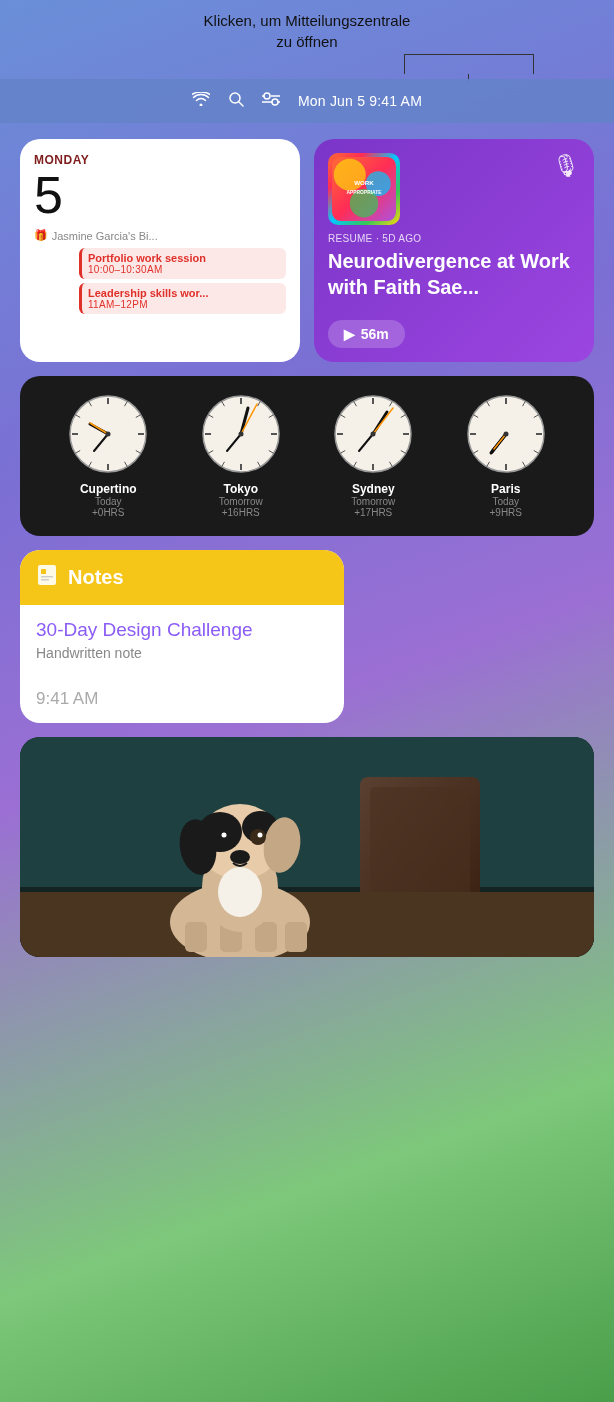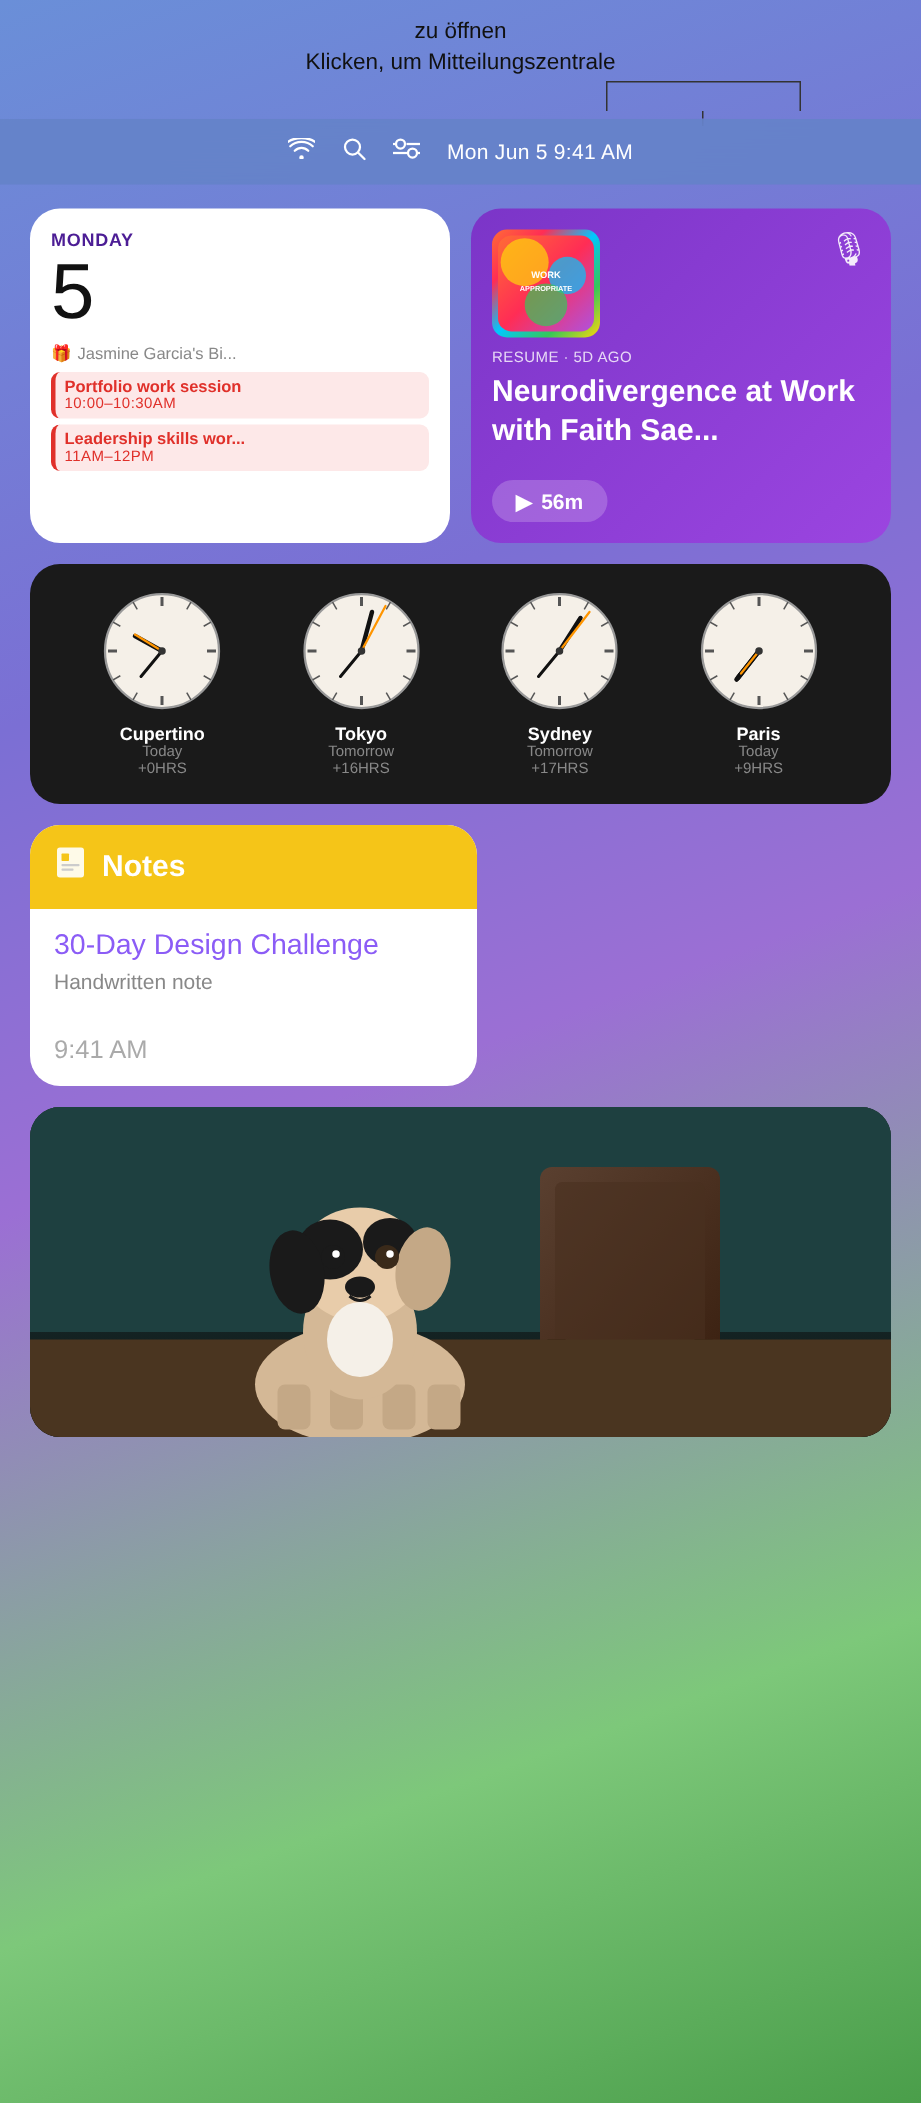--- a/index.html
+++ b/index.html
@@ -90,21 +90,21 @@
 
     
     .calendar-widget {
       flex: 1;
       background: white;
       border-radius: 20px;
       padding: 14px;
       min-height: 200px;
     }
     .cal-day-label {
-      color: #4c1d95;
+      color: #7f1d1d;
       font-size: 12px;
       font-weight: 700;
       letter-spacing: 0.5px;
       text-transform: uppercase;
     }
     .cal-date {
       font-size: 52px;
       font-weight: 300;
       color: #111;
       line-height: 1;
@@ -120,20 +120,21 @@
     }
     .cal-birthday-icon {
       font-size: 11px;
     }
     .cal-event {
       border-radius: 6px;
       padding: 4px 6px;
       margin-bottom: 4px;
       border-left: 3px solid #e0302a;
       background: #fde8e8;
+      margin-left: 45px;
     }
     .cal-event-title {
       font-size: 11px;
       font-weight: 600;
       color: #e0302a;
     }
     .cal-event-time {
       font-size: 10px;
       color: #e0302a;
       text-transform: uppercase;
@@ -240,21 +241,21 @@
     .clock-svg {
       width: 80px;
       height: 80px;
     }
 
     
     .notes-widget {
       background: white;
       border-radius: 20px;
       overflow: hidden;
-      width: 298px;
+      width: 324px;
     }
     .notes-header {
       background: #f5c518;
       padding: 14px 16px;
       display: flex;
       align-items: center;
       gap: 10px;
     }
     .notes-icon {
       font-size: 20px;
@@ -308,22 +309,22 @@
       color: white;
       font-size: 13px;
       font-weight: 500;
       cursor: pointer;
     }
   </style>
 </head>
 <body>
 
 <div class="top-annotation">
+  <div>Klicken, um Mitteilungszentrale</div>
   <div>zu öffnen</div>
-  <div>Klicken, um Mitteilungszentrale</div>
   <div class="annotation-line">
     <div class="bracket-line"></div>
   </div>
 </div>
 
 <div class="menu-bar">
   <div class="menu-bar-center">
 
     <span class="menu-icon">
       <svg width="18" height="14" viewBox="0 0 18 14" fill="none">

